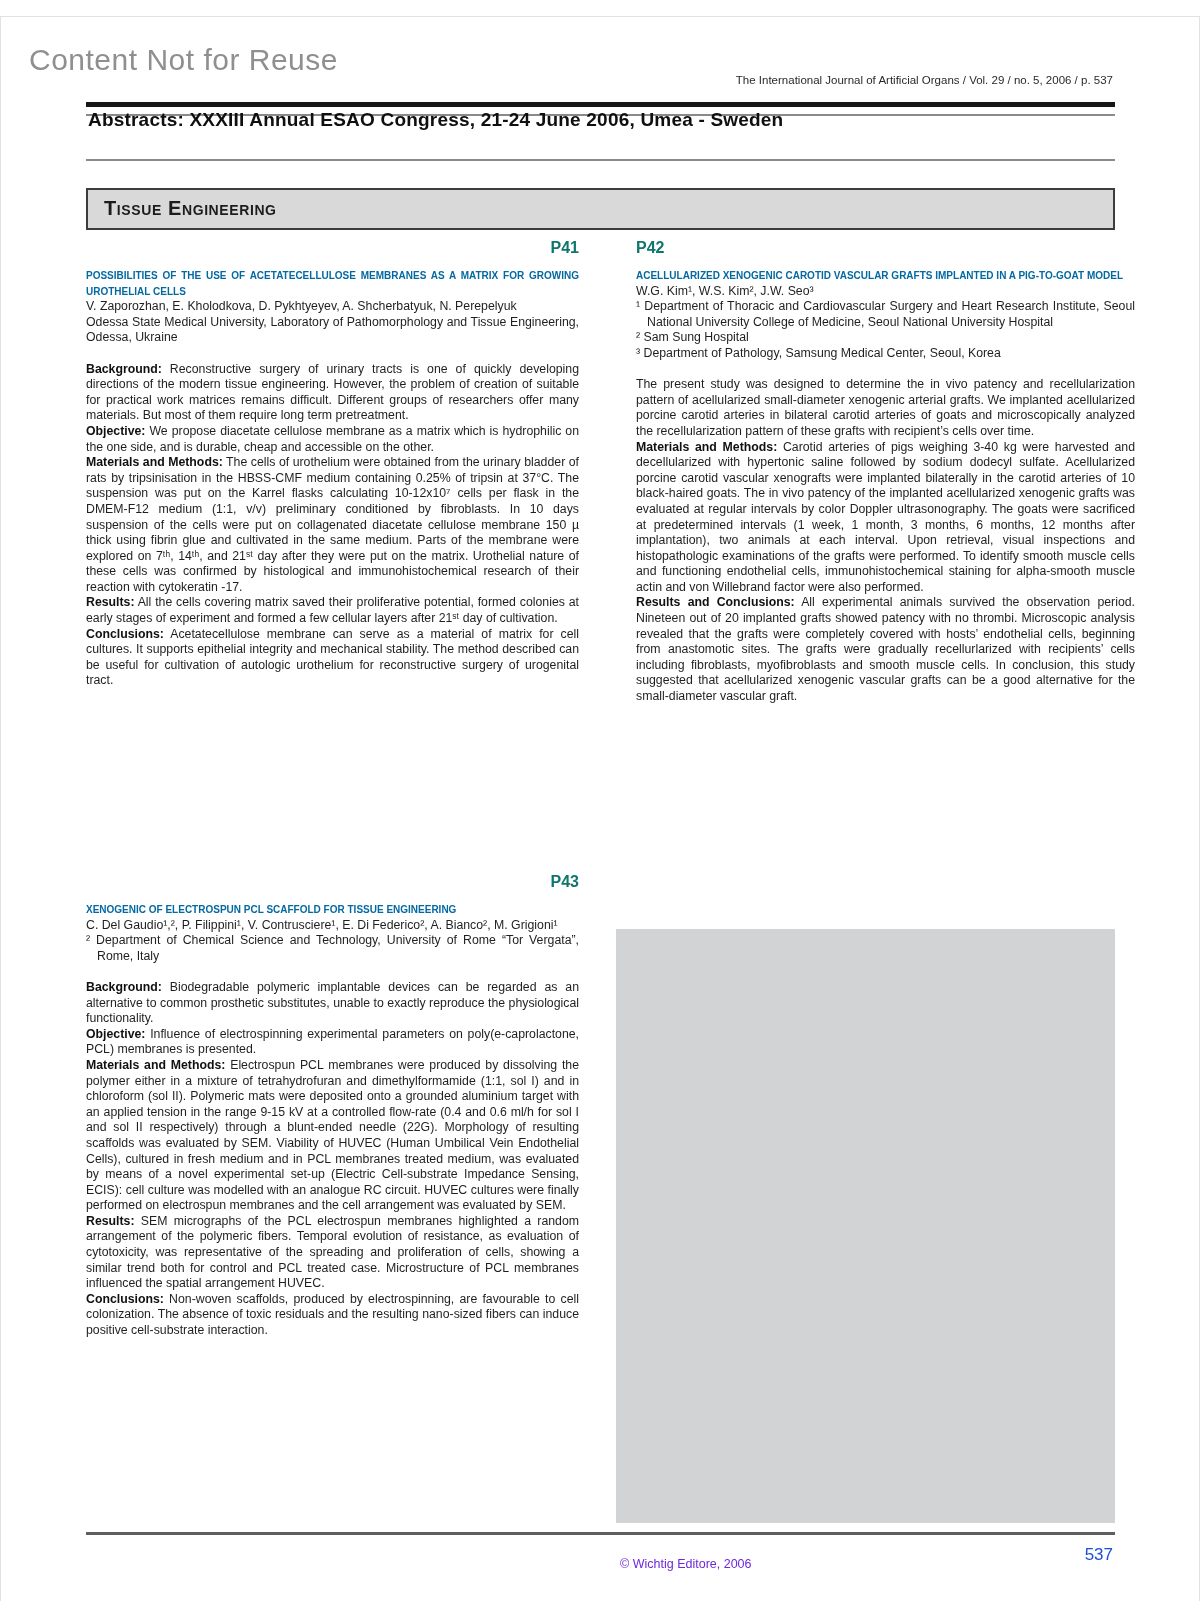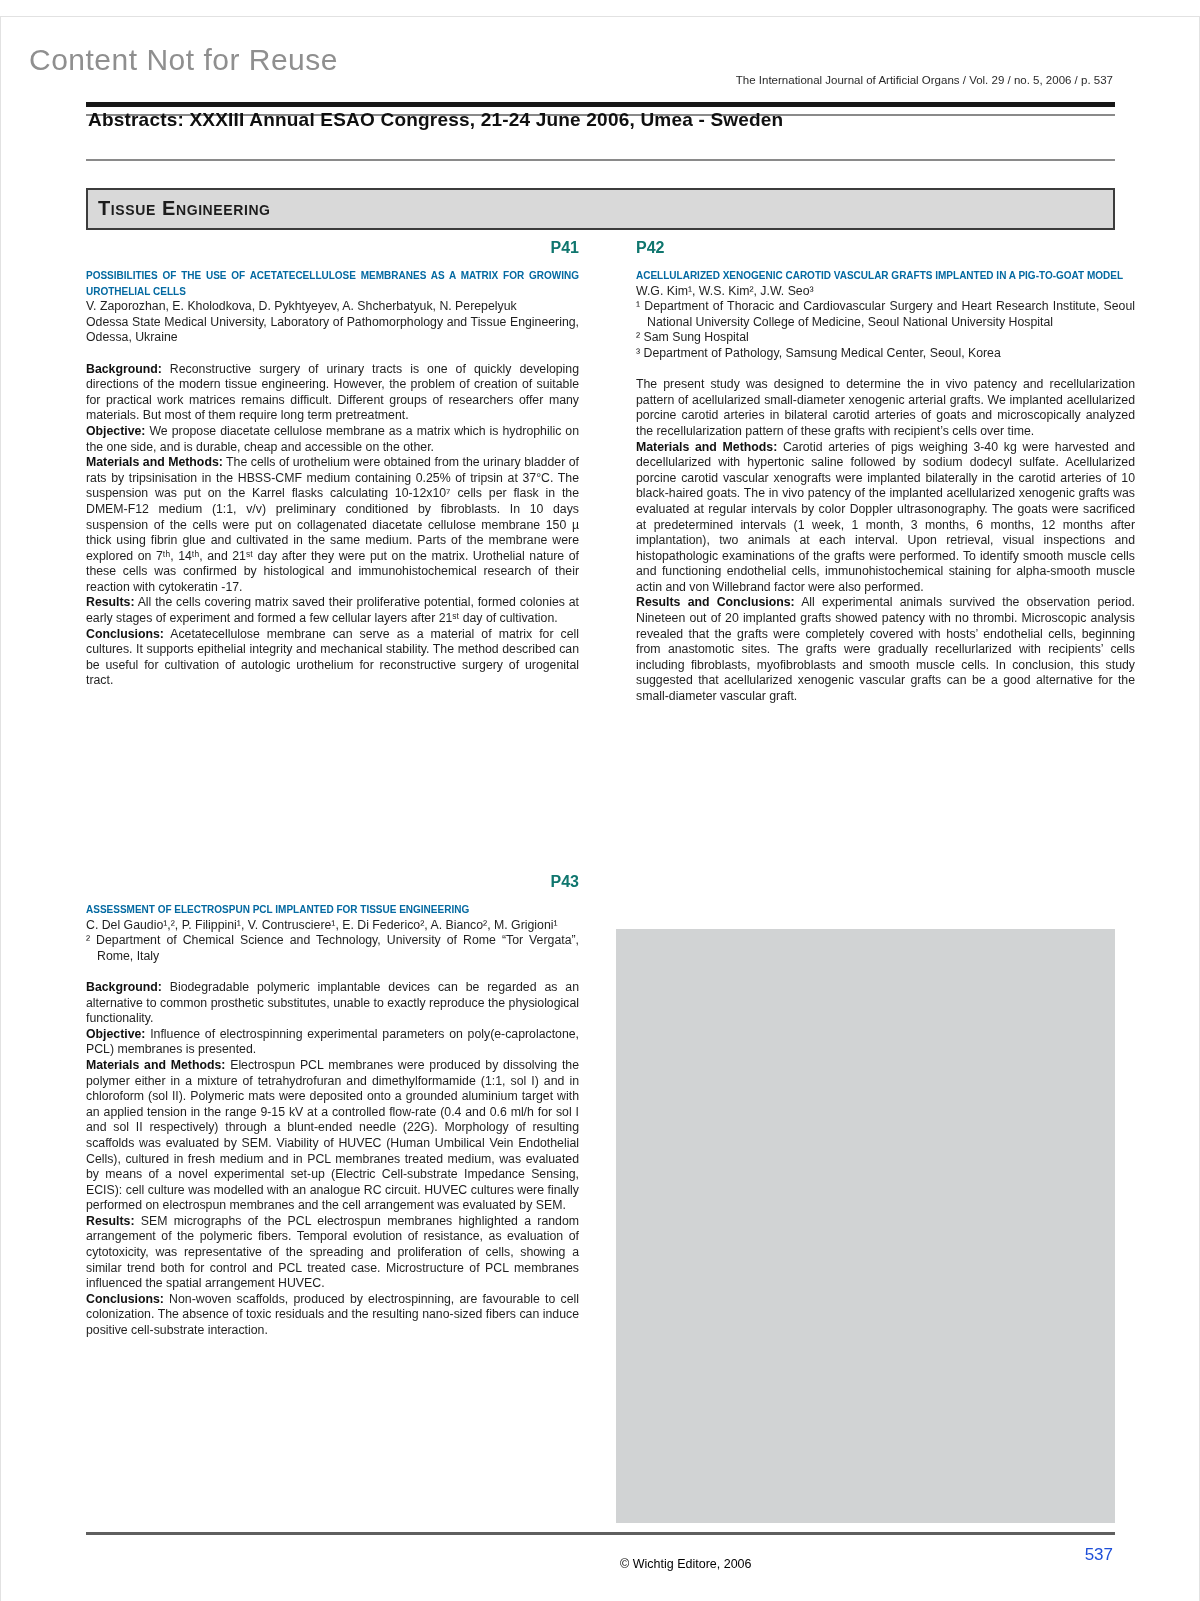--- a/index.html
+++ b/index.html
@@ -17,41 +17,41 @@
   .rule-thick{top:85px;height:5px;background:#161616;}
   .rule-thin1{top:97px;height:2px;background:#8a8a8a;}
   .page-title{position:absolute;left:87px;top:92px;font-size:19px;font-weight:bold;color:#0f0f0f;letter-spacing:.2px;white-space:nowrap;}
   .rule-thin2{top:142px;height:2px;background:#8a8a8a;}
   .section-box{
     position:absolute;left:85px;top:171px;width:1029px;height:42px;box-sizing:border-box;
     background:var(--section_box_gray,#d9d9d9);border:2px solid #3c3c3c;
   }
   .section-box .label{
     display:block;font-variant:small-caps;font-weight:bold;font-size:20px;
-    line-height:37px;padding-left:10px;letter-spacing:.6px;color:#1c1c1c;
+    line-height:37px;padding-left:16px;letter-spacing:.6px;color:#1c1c1c;
   }
   .abstract{position:absolute;font-size:12.3px;line-height:15.6px;}
   #abs-p41{left:85px;top:222px;width:493px;}
   #abs-p42{left:635px;top:222px;width:499px;}
   #abs-p43{left:85px;top:856px;width:493px;}
   .abs-id{font-size:16px;line-height:18px;font-weight:bold;color:#0f766e;margin:0 0 11px 0;}
   .id-right{text-align:right;}
   .abs-title{font-size:10px;font-weight:bold;text-align:justify;margin:0;color:#0369a1;}
   .authors{margin:0;}
   .affs p{margin:0;text-align:justify;}
   .affs p.hang{padding-left:11px;text-indent:-11px;}
   .abs-body{margin-top:15.6px;}
   .abs-body p{margin:0;text-align:justify;}
   .abs-body b{color:#101010;}
   .figure-placeholder{
     position:absolute;left:615px;top:912px;width:499px;height:594px;
     background:var(--figure_placeholder_gray,#d1d3d4);
   }
   .footer-rule{position:absolute;left:85px;top:1515px;width:1029px;height:3px;background:#5f5f5f;}
-  .copyright{position:absolute;left:619px;top:1540px;font-size:12.5px;color:#000000;white-space:nowrap;text-align:center;}
+  .copyright{position:absolute;left:619px;top:1540px;font-size:12.5px;color:#6d28d9;white-space:nowrap;text-align:center;}
   .page-number{position:absolute;right:86px;top:1528px;font-size:17px;color:#1d4ed8;}
 </style>
 </head>
 <body>
 
 <div class="page">
 
   <div class="watermark">Content Not for Reuse</div>
   <div class="journal-line">The International Journal of Artificial Organs / Vol. 29 / no. 5, 2006 / p. 537</div>
 
@@ -92,21 +92,21 @@
       </div>
     <div class="abs-body">
         <p>The present study was designed to determine the in vivo patency and recellularization pattern of acellularized small-diameter xenogenic arterial grafts. We implanted acellularized porcine carotid arteries in bilateral carotid arteries of goats and microscopically analyzed the recellularization pattern of these grafts with recipient’s cells over time.</p>
         <p><b>Materials and Methods:</b> Carotid arteries of pigs weighing 3-40 kg were harvested and decellularized with hypertonic saline followed by sodium dodecyl sulfate. Acellularized porcine carotid vascular xenografts were implanted bilaterally in the carotid arteries of 10 black-haired goats. The in vivo patency of the implanted acellularized xenogenic grafts was evaluated at regular intervals by color Doppler ultrasonography. The goats were sacrificed at predetermined intervals (1 week, 1 month, 3 months, 6 months, 12 months after implantation), two animals at each interval. Upon retrieval, visual inspections and histopathologic examinations of the grafts were performed. To identify smooth muscle cells and functioning endothelial cells, immunohistochemical staining for alpha-smooth muscle actin and von Willebrand factor were also performed.</p>
         <p><b>Results and Conclusions:</b> All experimental animals survived the observation period. Nineteen out of 20 implanted grafts showed patency with no thrombi. Microscopic analysis revealed that the grafts were completely covered with hosts’ endothelial cells, beginning from anastomotic sites. The grafts were gradually recellurlarized with recipients’ cells including fibroblasts, myofibroblasts and smooth muscle cells. In conclusion, this study suggested that acellularized xenogenic vascular grafts can be a good alternative for the small-diameter vascular graft.</p>
       </div>
   </div>
 
   <div class="abstract" id="abs-p43">
     <div class="abs-id id-right">P43</div>
-    <h3 class="abs-title">ASSESSMENT OF ELECTROSPUN PCL IMPLANTED FOR TISSUE ENGINEERING</h3>
+    <h3 class="abs-title">XENOGENIC OF ELECTROSPUN PCL SCAFFOLD FOR TISSUE ENGINEERING</h3>
     <p class="authors">C. Del Gaudio¹,², P. Filippini¹, V. Contrusciere¹, E. Di Federico², A. Bianco², M. Grigioni¹</p>
     <div class="affs">
         <p class="hang">² Department of Chemical Science and Technology, University of Rome “Tor Vergata”, Rome, Italy</p>
       </div>
     <div class="abs-body">
         <p><b>Background:</b> Biodegradable polymeric implantable devices can be regarded as an alternative to common prosthetic substitutes, unable to exactly reproduce the physiological functionality.</p>
         <p><b>Objective:</b> Influence of electrospinning experimental parameters on poly(e-caprolactone, PCL) membranes is presented.</p>
         <p><b>Materials and Methods:</b> Electrospun PCL membranes were produced by dissolving the polymer either in a mixture of tetrahydrofuran and dimethylformamide (1:1, sol I) and in chloroform (sol II). Polymeric mats were deposited onto a grounded aluminium target with an applied tension in the range 9-15 kV at a controlled flow-rate (0.4 and 0.6 ml/h for sol I and sol II respectively) through a blunt-ended needle (22G). Morphology of resulting scaffolds was evaluated by SEM. Viability of HUVEC (Human Umbilical Vein Endothelial Cells), cultured in fresh medium and in PCL membranes treated medium, was evaluated by means of a novel experimental set-up (Electric Cell-substrate Impedance Sensing, ECIS): cell culture was modelled with an analogue RC circuit. HUVEC cultures were finally performed on electrospun membranes and the cell arrangement was evaluated by SEM.</p>
         <p><b>Results:</b> SEM micrographs of the PCL electrospun membranes highlighted a random arrangement of the polymeric fibers. Temporal evolution of resistance, as evaluation of cytotoxicity, was representative of the spreading and proliferation of cells, showing a similar trend both for control and PCL treated case. Microstructure of PCL membranes influenced the spatial arrangement HUVEC.</p>
         <p><b>Conclusions:</b> Non-woven scaffolds, produced by electrospinning, are favourable to cell colonization. The absence of toxic residuals and the resulting nano-sized fibers can induce positive cell-substrate interaction.</p>

